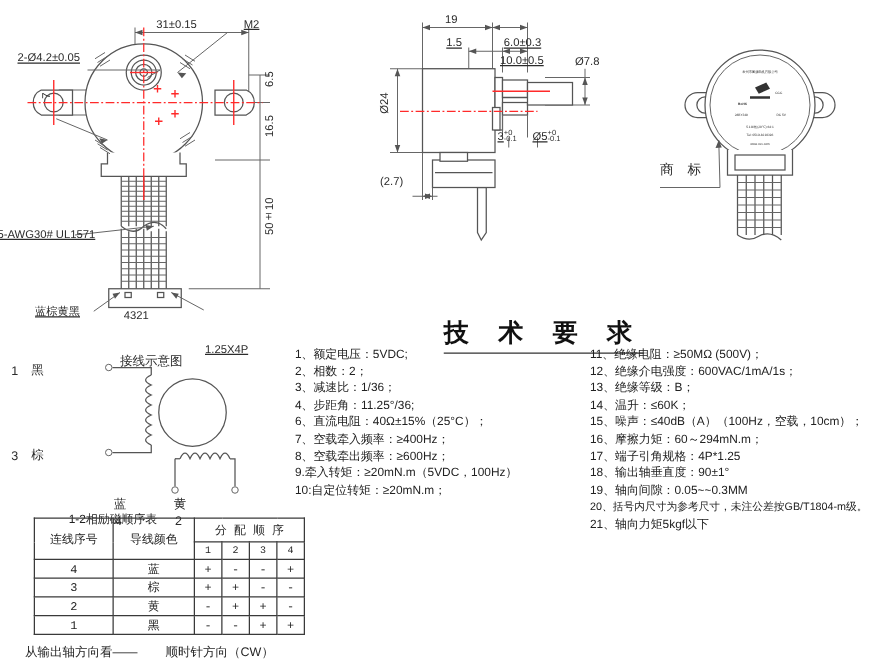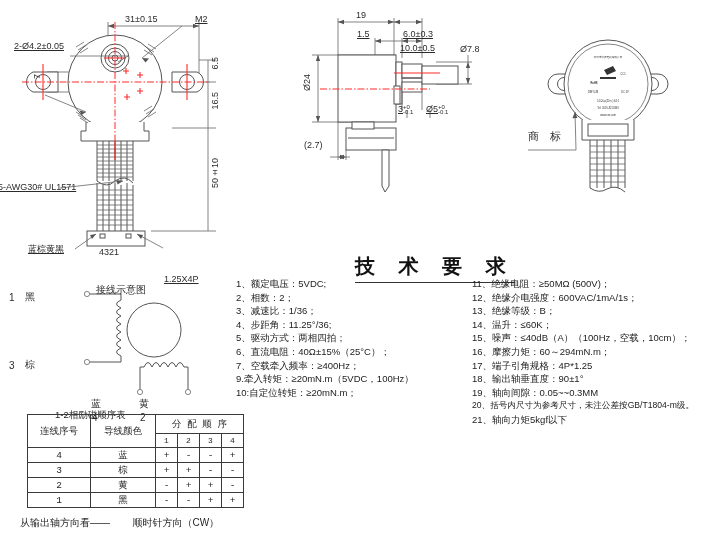--- a/index.html
+++ b/index.html
@@ -349,23 +349,23 @@
 
 <div class="abs" style="left:355px;top:253px;">
   <div id="tech-title">技 术 要 求</div>
 </div>
 
 <div class="abs req-col" style="left:236px;top:277px;width:240px;">
   <div>1、额定电压：5VDC;</div>
   <div>2、相数：2；</div>
   <div>3、减速比：1/36；</div>
   <div>4、步距角：11.25°/36;</div>
-  <div>5、驱动方式：两相四拍；</div>
   <div>6、直流电阻：40Ω±15%（25°C）；</div>
   <div>7、空载牵入频率：≥400Hz；</div>
+  <div>8、空载牵出频率：≥600Hz；</div>
   <div>9.牵入转矩：≥20mN.m（5VDC，100Hz）</div>
   <div>10:自定位转矩：≥20mN.m；</div>
 </div>
 
 <div class="abs req-col" style="left:472px;top:277px;width:250px;">
   <div>11、绝缘电阻：≥50MΩ (500V)；</div>
   <div>12、绝缘介电强度：600VAC/1mA/1s；</div>
   <div>13、绝缘等级：B；</div>
   <div>14、温升：≤60K；</div>
   <div>15、噪声：≤40dB（A）（100Hz，空载，10cm）；</div>

